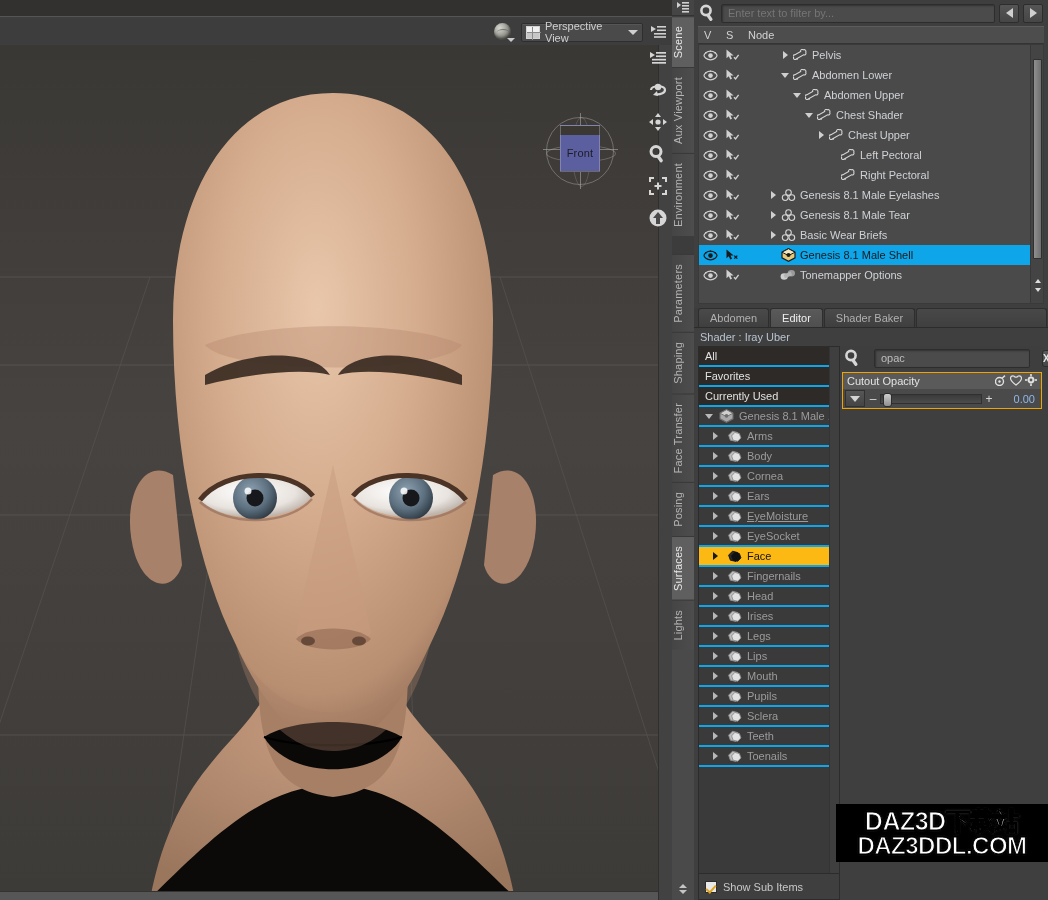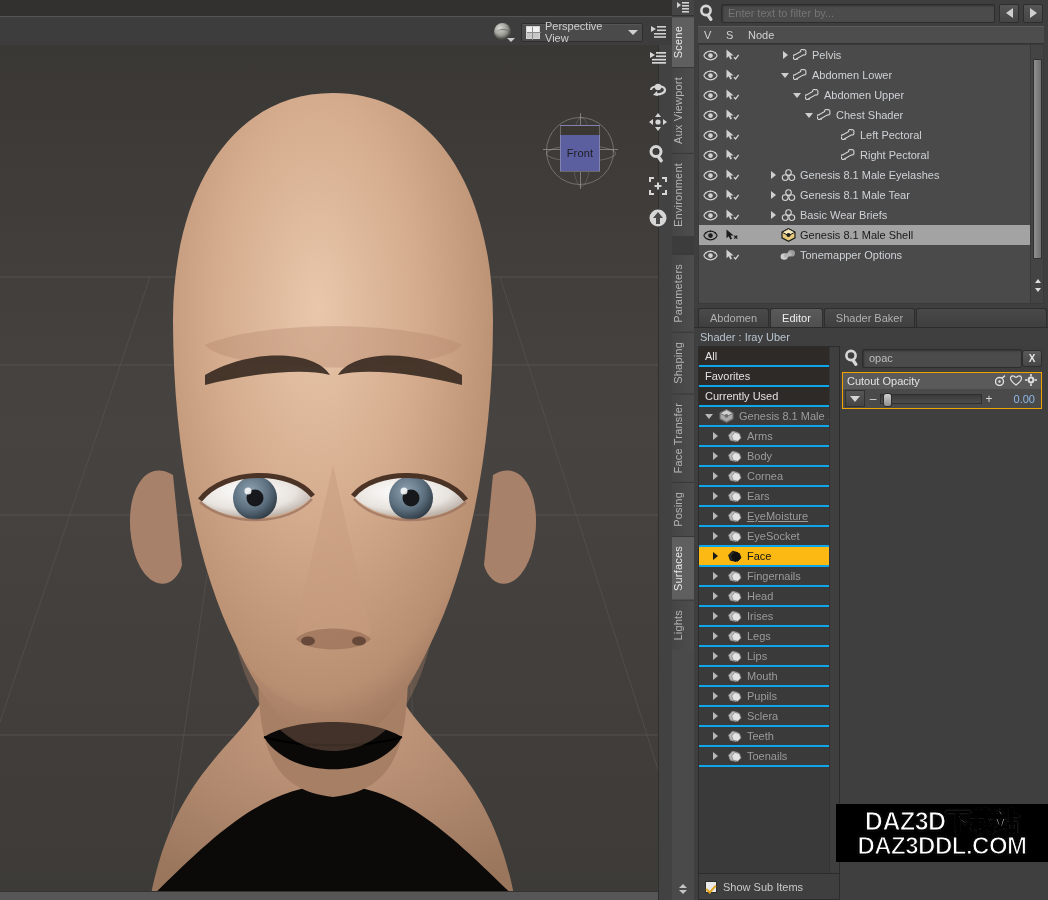--- a/index.html
+++ b/index.html
@@ -160,21 +160,21 @@
   }
   .th-cell { font-size: 11px; color: #d2d2d2; padding-left:6px;}
   .th-v{width:22px;} .th-s{width:22px;} .th-n{flex:1;}
   .tree-scroll {
     flex: 1; overflow: hidden; background: #4a4a4a; margin: 0 4px 4px 4px; position:relative;
     border:1px solid #3a3a3a;
   }
   .tnode {
     height: 20px; display: flex; align-items: center; font-size: 11px; color: #cfd2d6;
   }
-  .tnode.sel { background: #a3a3a3; color: #1a1a1a; }
+  .tnode.sel { background: #0ea5e9; color: #1a1a1a; }
   .tn-eye { width: 22px; display:flex;justify-content:center; }
   .tn-sel { width: 22px; display:flex;justify-content:center; }
   .tn-arrow {
     width: 12px; display: flex; align-items: center; justify-content: center;
   }
   .arw-r{width:0;height:0;border-top:4px solid transparent;border-bottom:4px solid transparent;border-left:5px solid #cfcfcf;}
   .arw-d{width:0;height:0;border-left:4px solid transparent;border-right:4px solid transparent;border-top:5px solid #cfcfcf;}
   .tn-icon{width:18px;display:flex;align-items:center;justify-content:center;}
   .tn-label{padding-left:3px;}
 
@@ -232,21 +232,21 @@
   .cbx {
     width:12px;height:12px;background:#e9e9e9;border:1px solid #2c2c2c;position:relative;flex:none;
   }
   .cbx::after{
     content:""; position:absolute; left:2px; top:1px; width:4px;height:8px;
     border:solid #e0a21a; border-width:0 2px 2px 0; transform:rotate(42deg);
   }
 
   .prop-col { flex:1; display:flex; flex-direction:column; padding-right:4px; min-width:0;}
   .prop-search {
-    height:24px; background:#3e3e3e; display:flex; align-items:center; gap:0; padding:0 2px 0 4px;
+    height:24px; background:#3e3e3e; display:flex; align-items:center; gap:12px; padding:0 2px 0 4px;
   }
   .prop-input {
     flex:1;height:19px;background:#4b4b4b;border:1px solid #2d2d2d;border-radius:2px;
     color:#bdbdbd;font-size:11px;padding:0 6px;line-height:17px;
     box-shadow: inset 1px 1px 2px rgba(0,0,0,.35);
   }
   .xbtn{
     width:20px;height:17px;background:linear-gradient(#5a5a5a,#474747);border:1px solid #2d2d2d;
     border-radius:3px 2px 2px 3px;display:flex;align-items:center;justify-content:center;
     color:#e6e6e6;font-size:10px;font-weight:bold;
@@ -662,20 +662,47 @@
                       <path d="M2 2.3l1.3 1.2M7.5 0.6v1.2M13 2.3l-1.3 1.2"></path>
                     </g>
     </svg>
                 </div>
                 <div class="tn-sel">
                   <svg width="15" height="12" viewBox="0 0 15 12">
       <path d="M1.5 0.6L1.5 9.3 3.8 7.2 5.3 10.6 7 9.8 5.5 6.6 8.6 6.4z" fill="#d2d2d2"></path>
       <path d="M9 8.2l1.6 1.8 3-4.2" stroke="#d2d2d2" stroke-width="1.3" fill="none"></path>
     </svg>
                 </div>
+                <div style="width: 72px;"></div>
+                <div class="tn-arrow">
+                  <div class="arw-r" style="border-left-color:#cfcfcf"></div>
+                </div>
+                <div class="tn-icon">
+                  <svg width="15" height="13" viewBox="0 0 15 13">
+        <path d="M3.3 9.8c-1.3 1.4-3.3.4-2.7-1.3C-.6 7.6-.1 5.6 1.6 5.9l6.1-3.5C7.3.9 8.9-.3 10.4.8c1.7-.6 3.1 1 2.3 2.4.9 1.5-.6 3.2-2.1 2.6L4.5 9.3c.3 1.1-.3 1.2-1.2.5z" fill="none" stroke="#d5d5d5" stroke-width="1.1"></path>
+                  </svg>
+                </div>
+                <div class="tn-label">Chest Upper</div>
+              </div>
+              <div class="tnode">
+                <div class="tn-eye">
+                  <svg width="15" height="11" viewBox="0 0 15 11">
+      <path d="M7.5 1.2C3.8 1.2 1 4 1 5.6c0 1.6 2.8 4.2 6.5 4.2S14 7.2 14 5.6C14 4 11.2 1.2 7.5 1.2z" fill="none" stroke="#d2d2d2" stroke-width="1.2"></path>
+      <circle cx="7.5" cy="5.6" r="2.3" fill="#d2d2d2"></circle>
+      <g stroke="#d2d2d2" stroke-width="1">
+                      <path d="M2 2.3l1.3 1.2M7.5 0.6v1.2M13 2.3l-1.3 1.2"></path>
+                    </g>
+    </svg>
+                </div>
+                <div class="tn-sel">
+                  <svg width="15" height="12" viewBox="0 0 15 12">
+      <path d="M1.5 0.6L1.5 9.3 3.8 7.2 5.3 10.6 7 9.8 5.5 6.6 8.6 6.4z" fill="#d2d2d2"></path>
+      <path d="M9 8.2l1.6 1.8 3-4.2" stroke="#d2d2d2" stroke-width="1.3" fill="none"></path>
+    </svg>
+                </div>
                 <div style="width: 84px;"></div>
                 <div class="tn-arrow"></div>
                 <div class="tn-icon">
                   <svg width="15" height="13" viewBox="0 0 15 13">
         <path d="M3.3 9.8c-1.3 1.4-3.3.4-2.7-1.3C-.6 7.6-.1 5.6 1.6 5.9l6.1-3.5C7.3.9 8.9-.3 10.4.8c1.7-.6 3.1 1 2.3 2.4.9 1.5-.6 3.2-2.1 2.6L4.5 9.3c.3 1.1-.3 1.2-1.2.5z" fill="none" stroke="#d5d5d5" stroke-width="1.1"></path>
                   </svg>
                 </div>
                 <div class="tn-label">Left Pectoral</div>
               </div>
               <div class="tnode">

